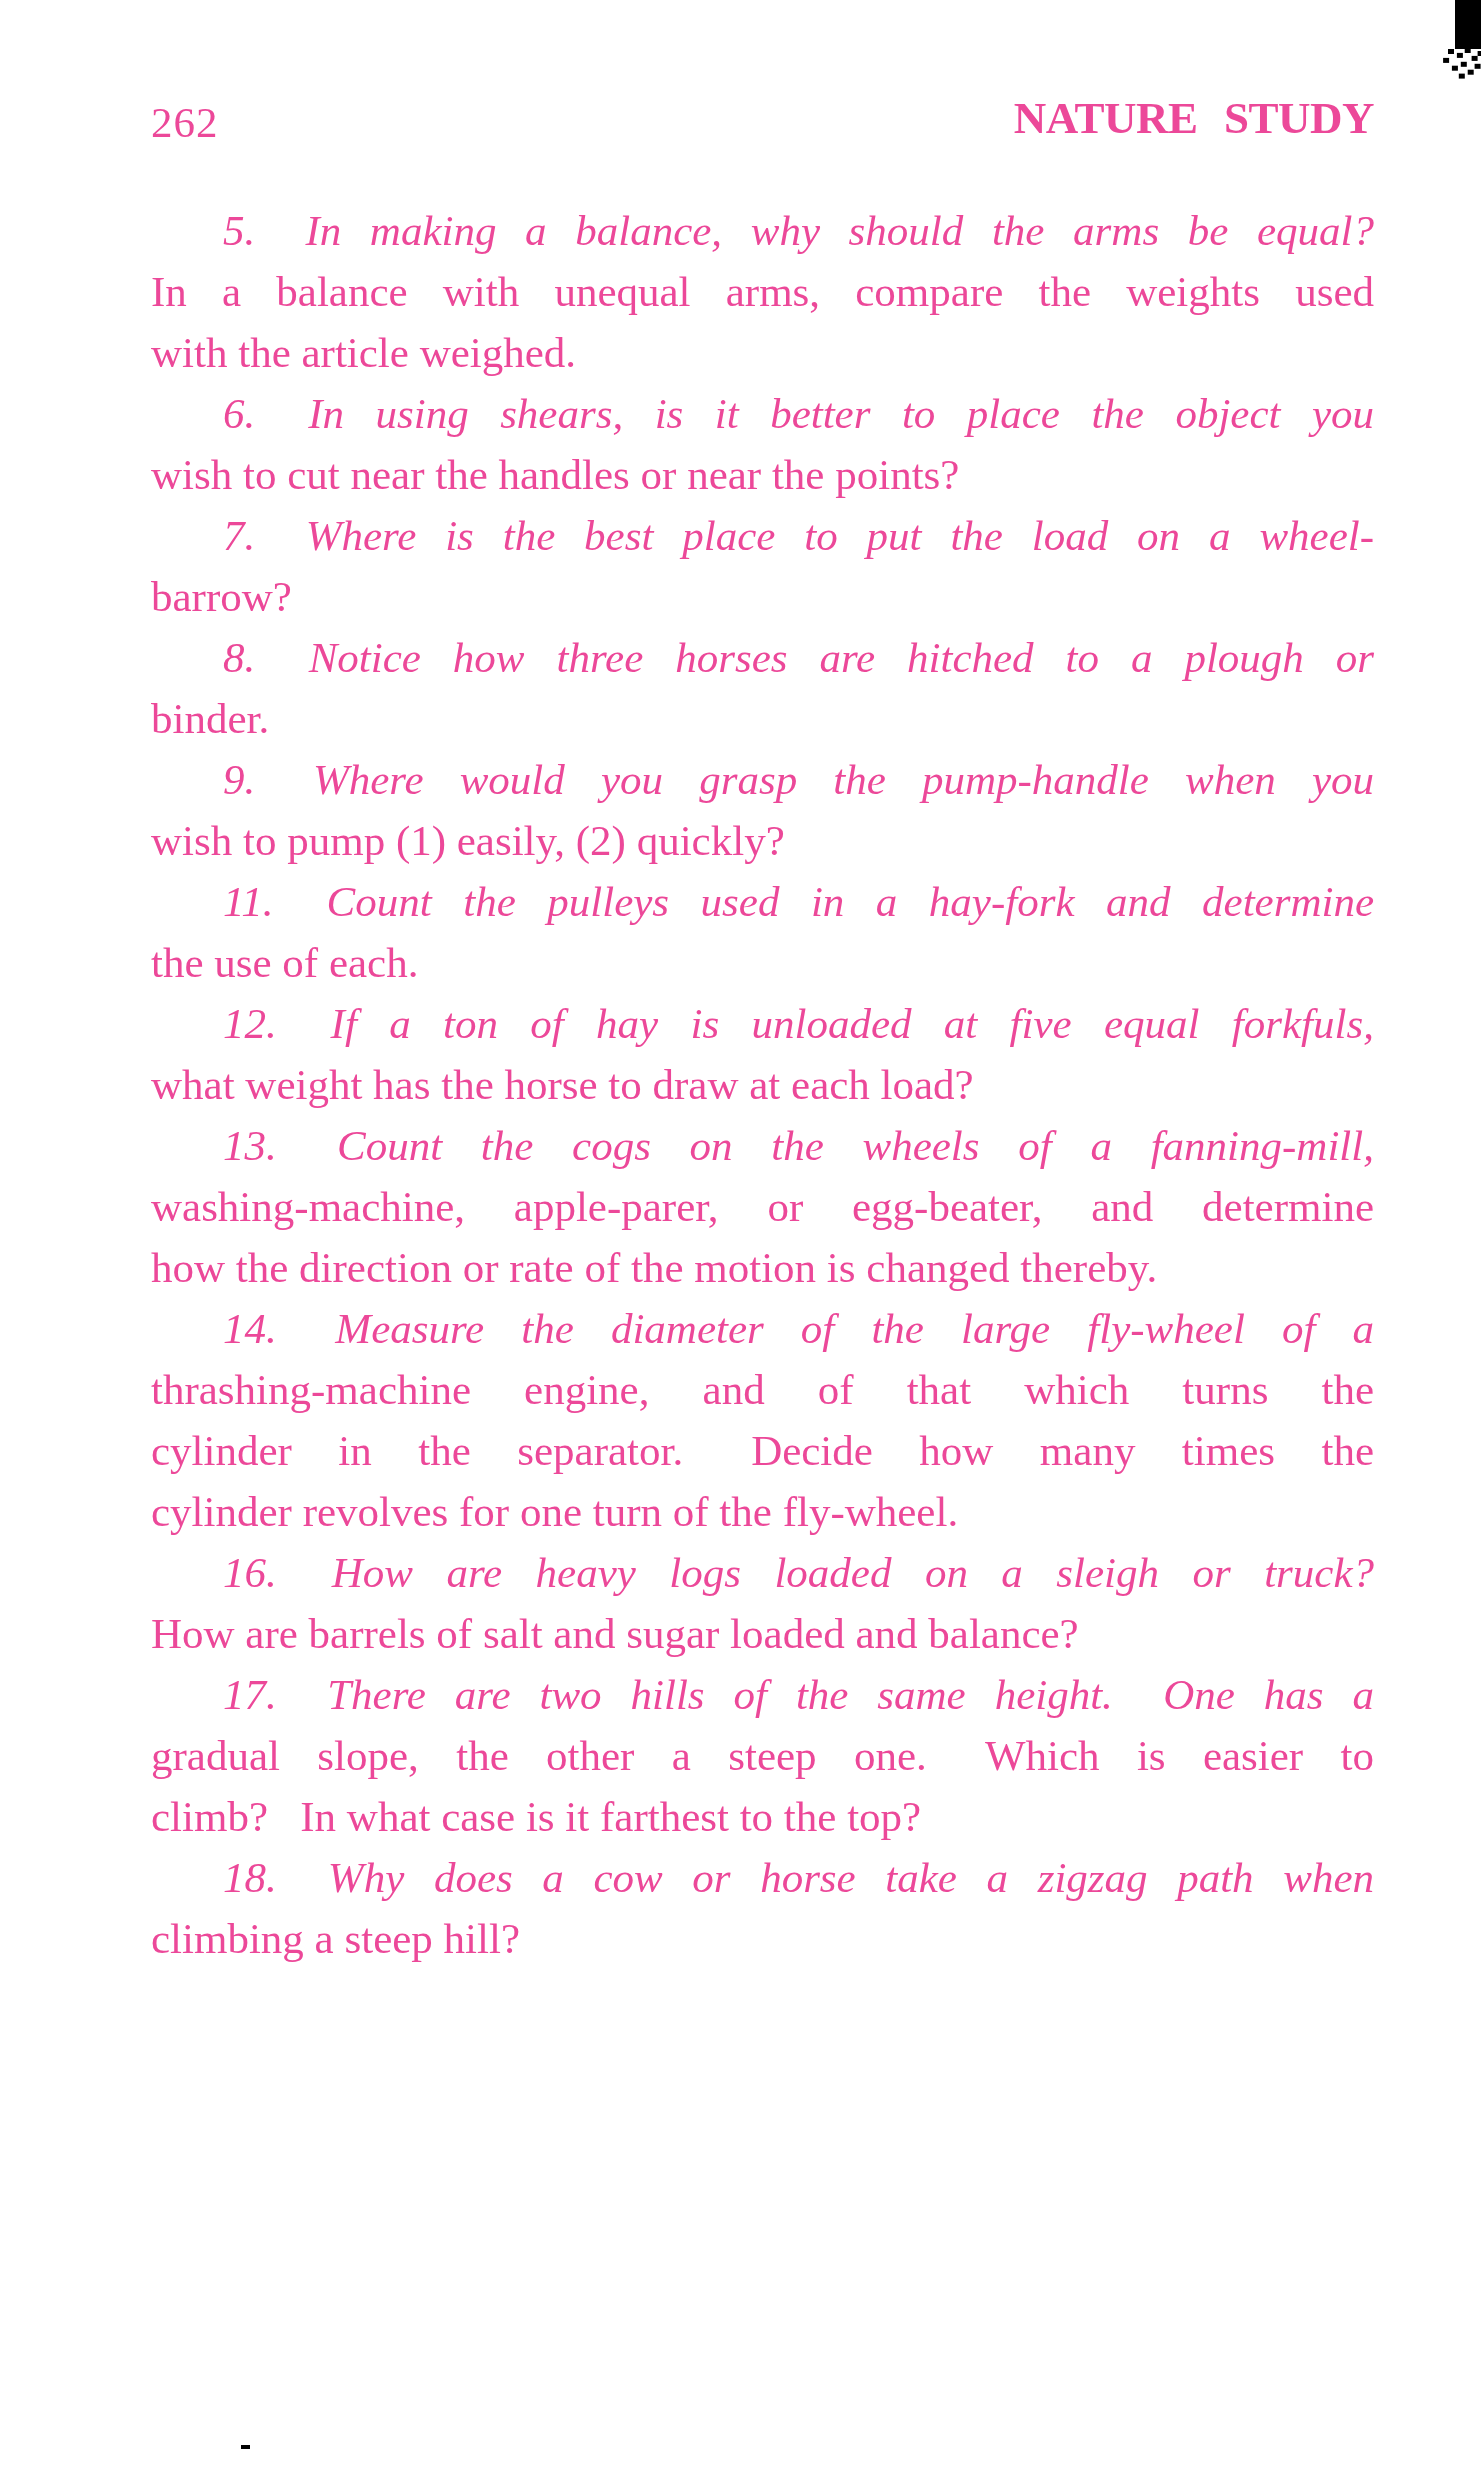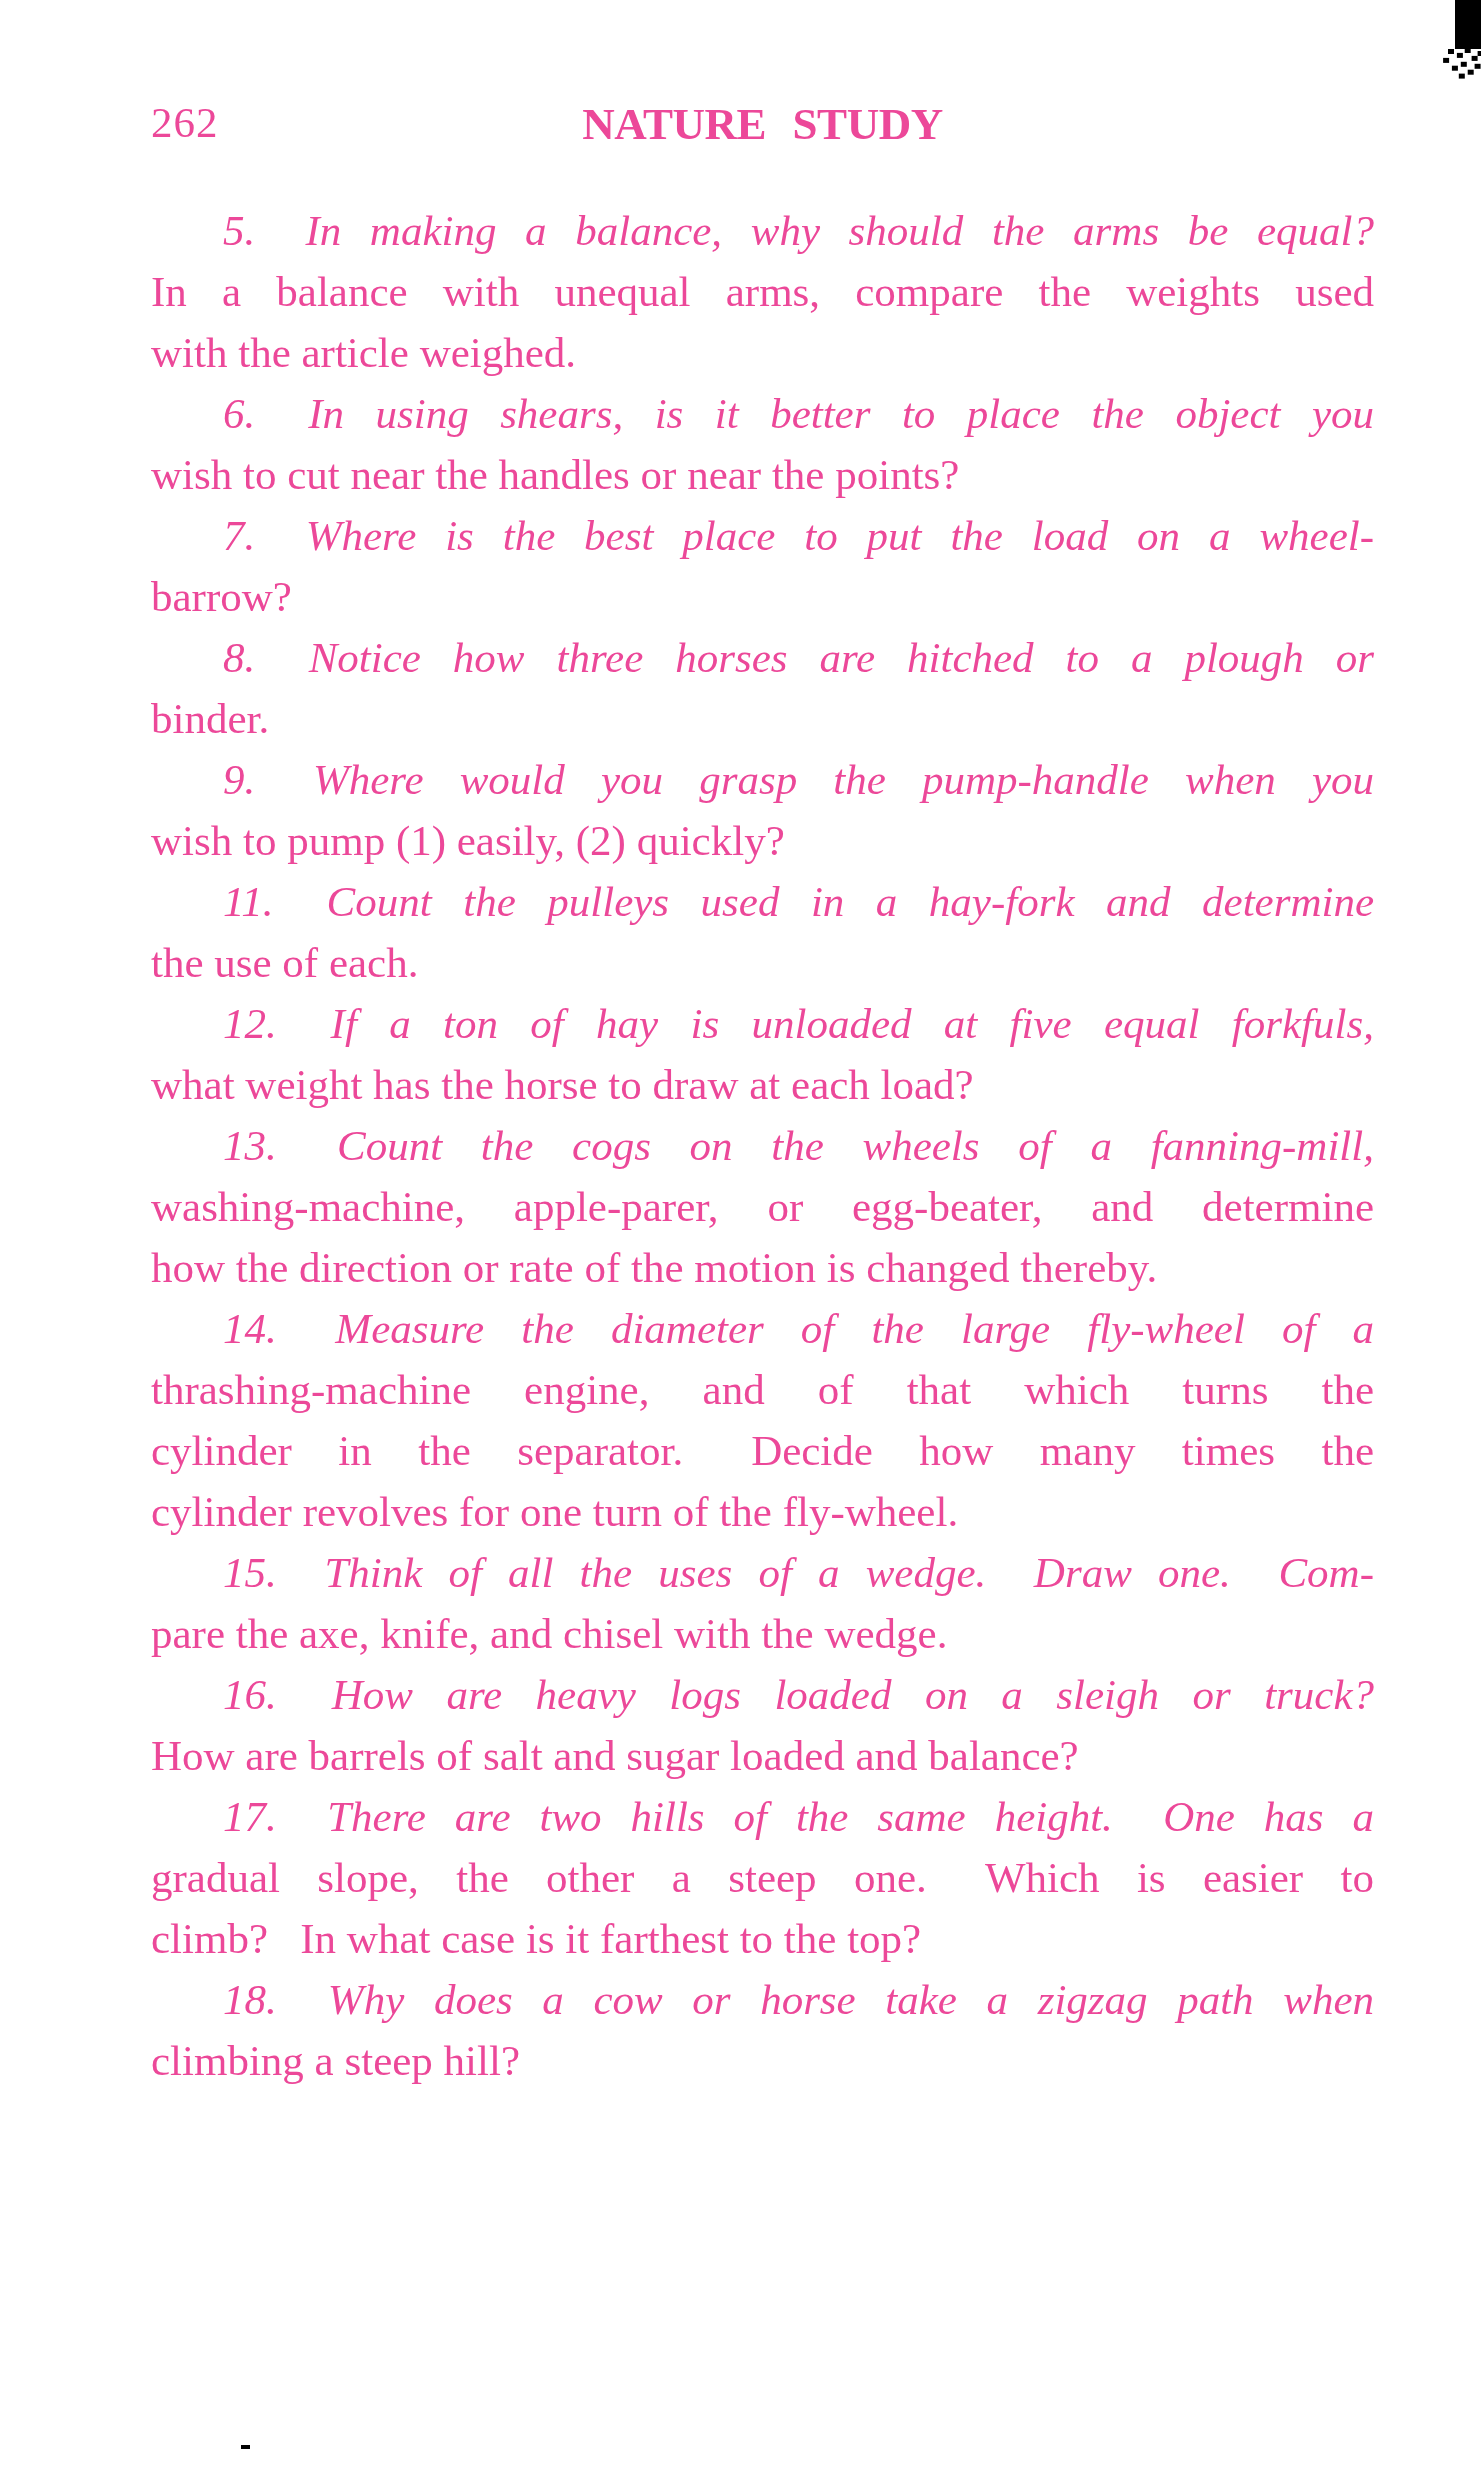--- a/index.html
+++ b/index.html
@@ -17,23 +17,23 @@
     position: absolute;
     left: 151px;
     top: 101px;
     font-size: 43px;
     line-height: 1;
     letter-spacing: 1px;
   }
   .running-title {
     position: absolute;
     left: 151px;
-    top: 102px;
+    top: 96px;
     width: 1223px;
-    text-align: center;
+    text-align: right;
     font-size: 45px;
     line-height: 1;
     font-weight: bold;
     letter-spacing: -0.5px;
     word-spacing: 15.8px;
   }
   
   .text-block {
     position: absolute;
     left: 151px;
@@ -131,24 +131,20 @@
         <div class="line">washing-machine, apple-parer, or egg-beater, and determine</div>
         <div class="line last">how the direction or rate of the motion is changed thereby.</div>
       </div>
       <div class="para">
         <div class="line first">14.  Measure the diameter of the large fly-wheel of a</div>
         <div class="line">thrashing-machine engine, and of that which turns the</div>
         <div class="line">cylinder in the separator.  Decide how many times the</div>
         <div class="line last">cylinder revolves for one turn of the fly-wheel.</div>
       </div>
       <div class="para">
-        <div class="line first">15.  Think of all the uses of a wedge.  Draw one.  Com-</div>
-        <div class="line last">pare the axe, knife, and chisel with the wedge.</div>
-      </div>
-      <div class="para">
         <div class="line first">16.  How are heavy logs loaded on a sleigh or truck?</div>
         <div class="line last">How are barrels of salt and sugar loaded and balance?</div>
       </div>
       <div class="para">
         <div class="line first">17.  There are two hills of the same height.  One has a</div>
         <div class="line">gradual slope, the other a steep one.  Which is easier to</div>
         <div class="line last">climb?  In what case is it farthest to the top?</div>
       </div>
       <div class="para">
         <div class="line first">18.  Why does a cow or horse take a zigzag path when</div>

